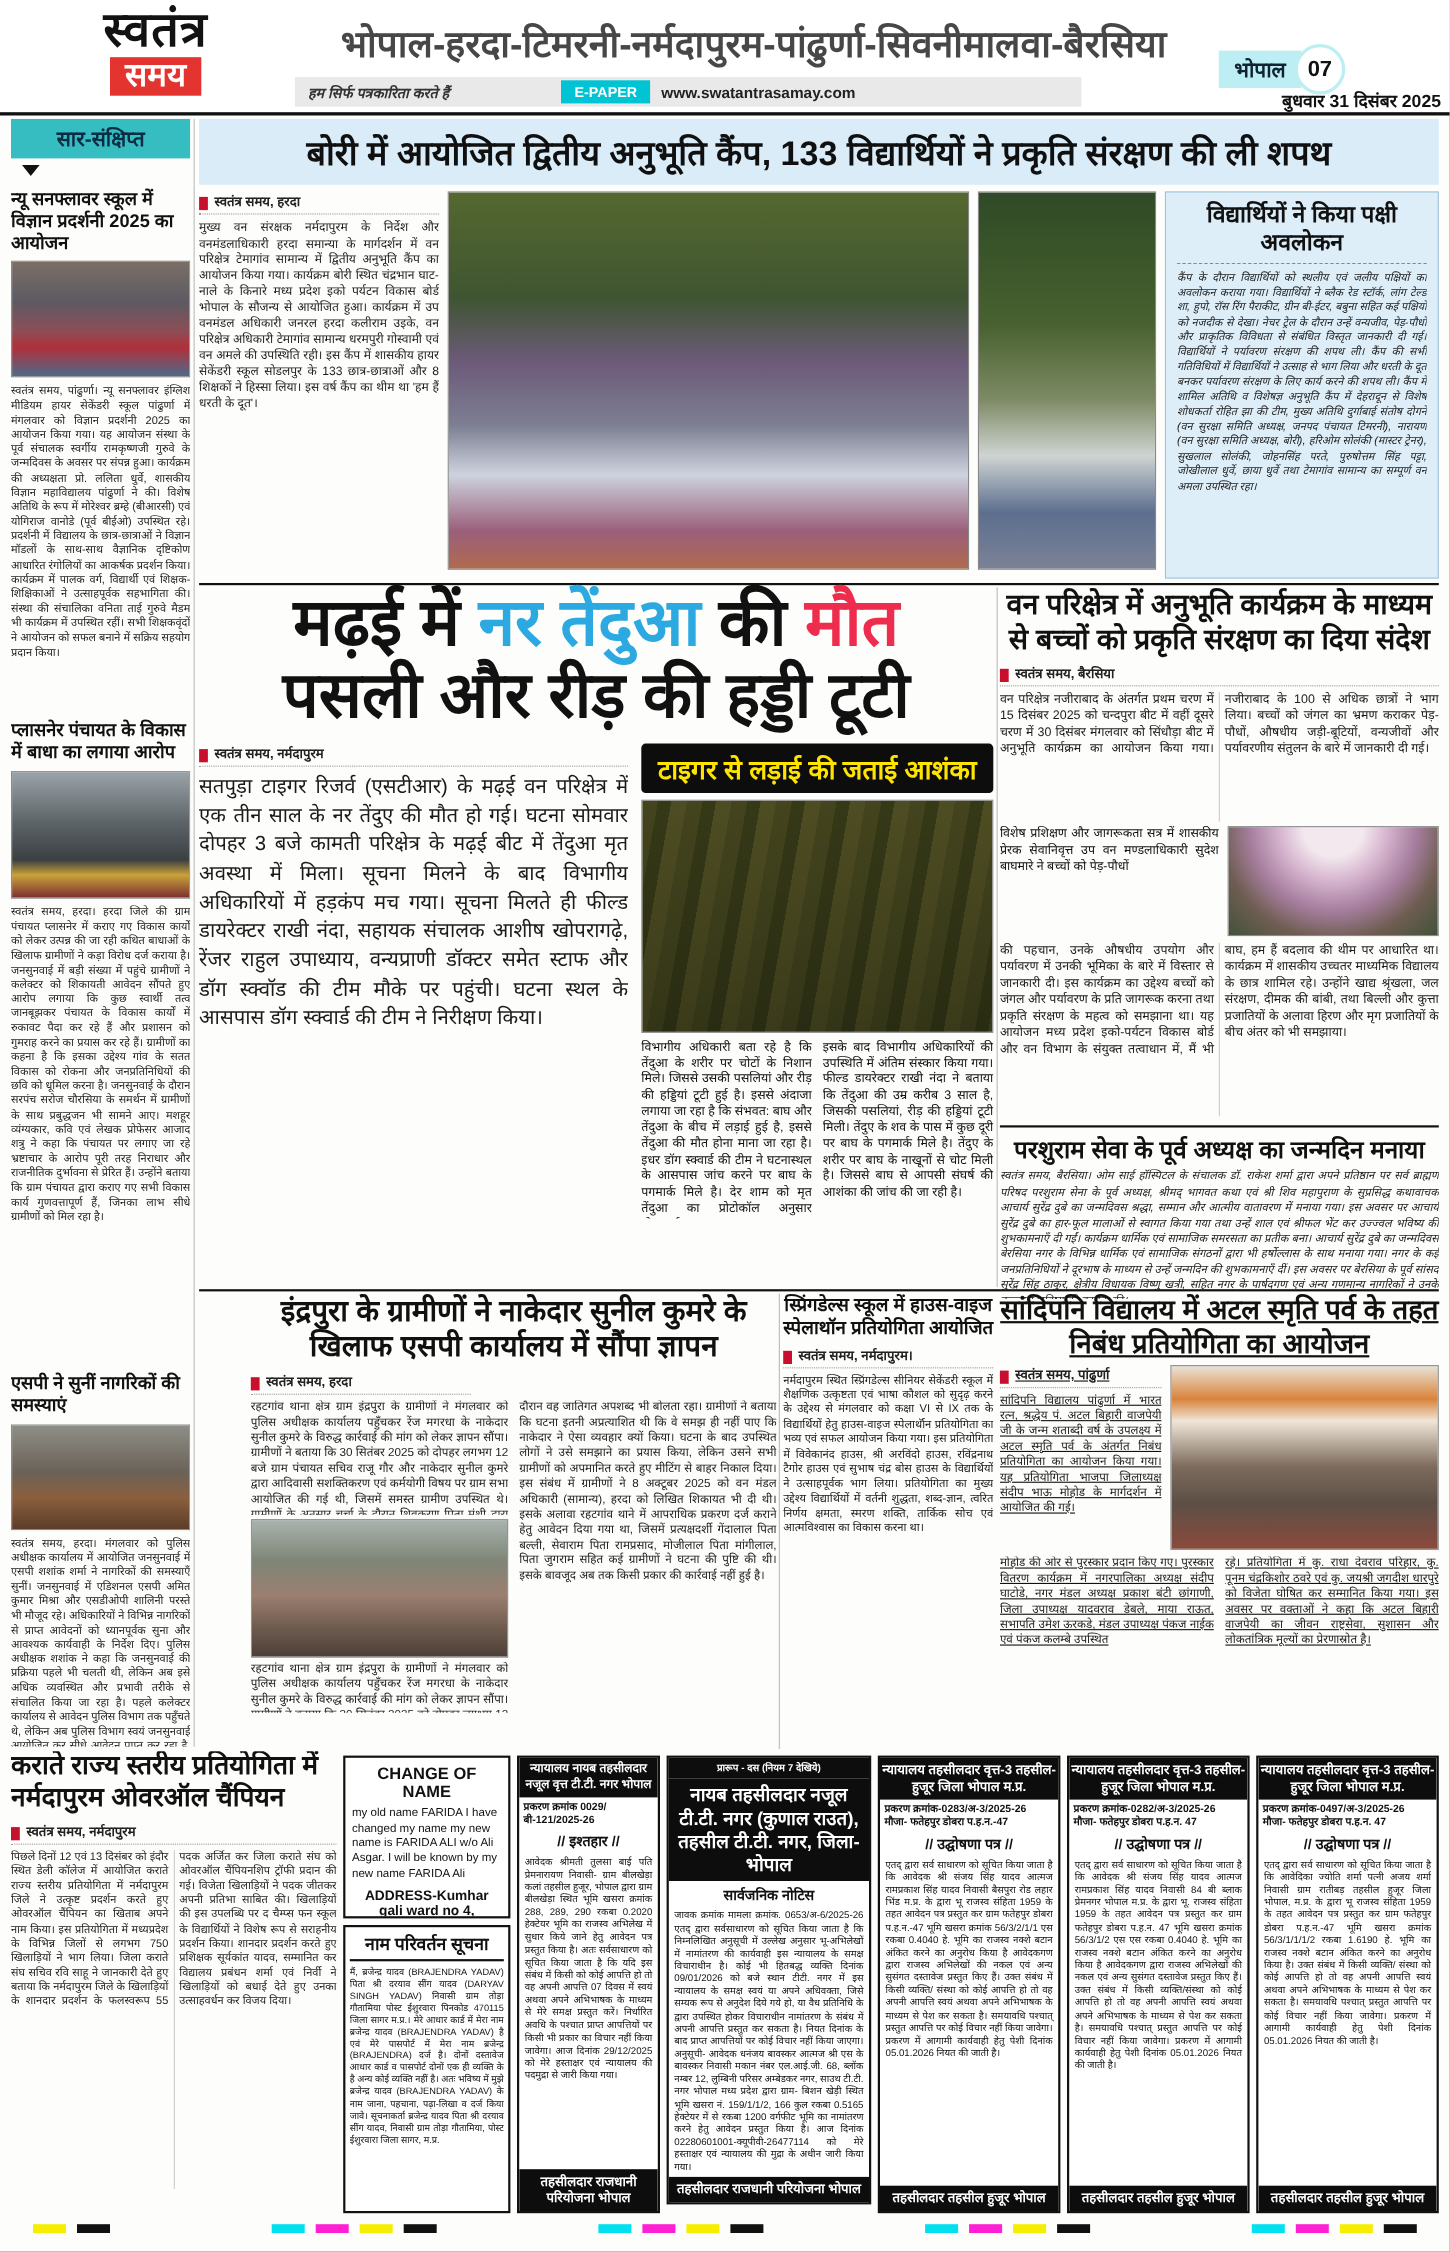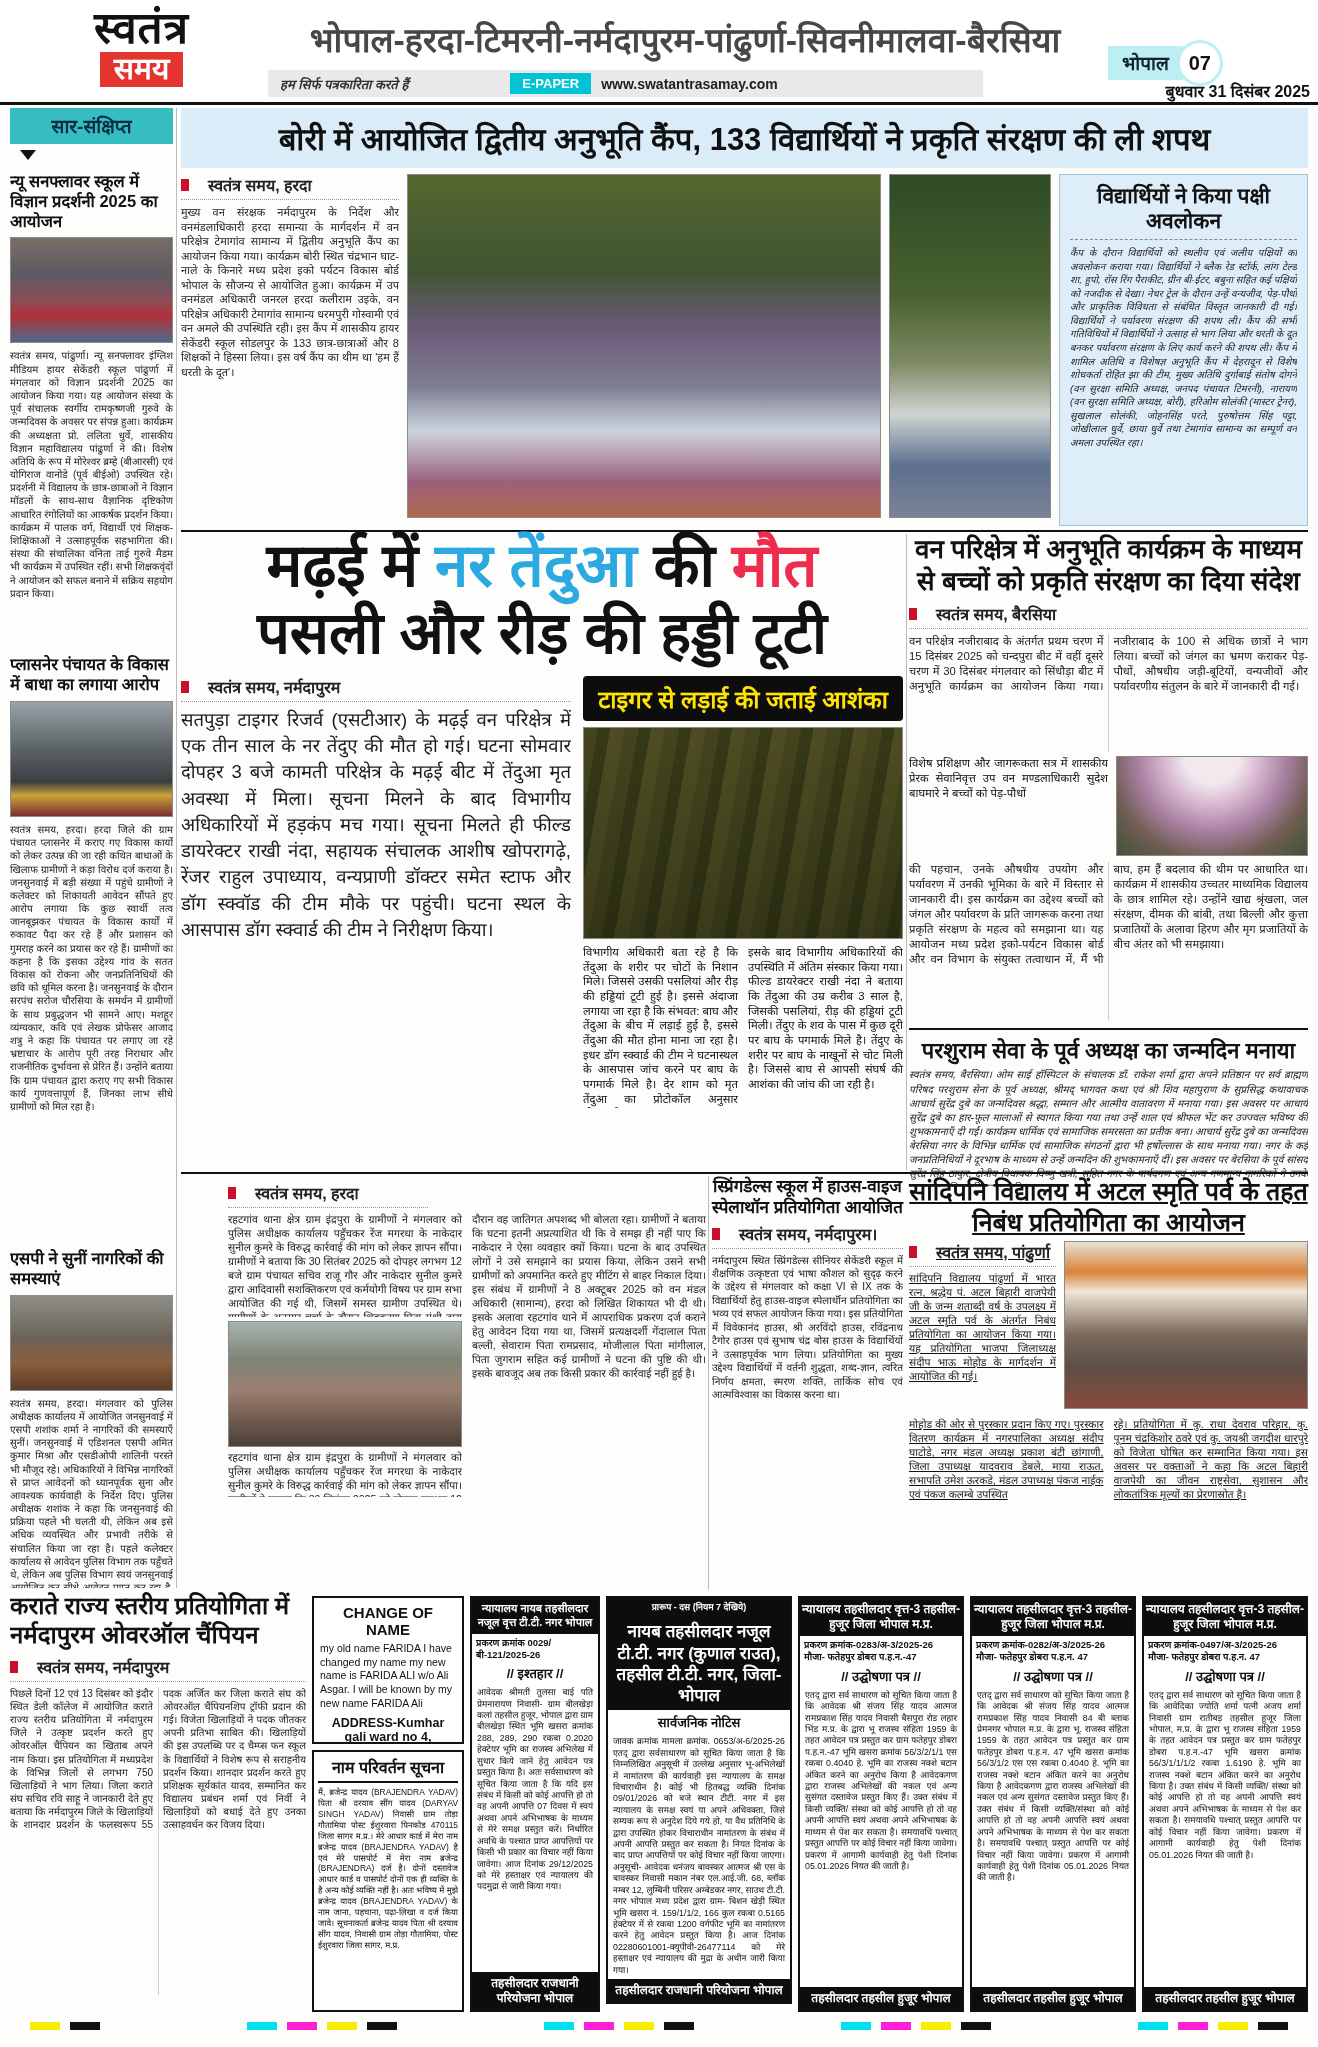--- a/index.html
+++ b/index.html
@@ -20,21 +20,21 @@
   .website{font-size:14px;color:#222;padding-left:10px;font-weight:bold;}
   .edition-wrap{left:1108px;top:40px;width:200px;height:58px;}
   .edition{display:inline-block;background:#bdeef3;color:#123;font-weight:bold;font-size:19px;
            padding:4px 14px;vertical-align:middle;}
   .pagenum{display:inline-block;width:40px;height:40px;border-radius:50%;background:#fff;
            border:3px solid #bdeef3;color:#111;font-weight:bold;font-size:20px;line-height:40px;
            text-align:center;vertical-align:middle;margin-left:-6px;}
   .date{left:1095px;top:80px;width:215px;text-align:right;font-weight:bold;font-size:16px;color:#111;}
   .mast-rule{left:0;top:102px;width:1318px;height:3px;background:#111;}
   
-  .byline{display:flex;align-items:center;gap:19px;font-weight:bold;font-size:16px;color:#222;
+  .byline{display:flex;align-items:flex-end;gap:6px;font-weight:bold;font-size:12px;color:#222;
           border-bottom:1px dotted #999;padding-bottom:3px;margin-bottom:5px;}
   .bullet{width:8px;height:12px;background:#c8102e;flex:0 0 auto;}
   .body-txt{font-size:10px;line-height:1.32;text-align:justify;color:#1c1c1c;overflow:hidden;}
   .photo{background:#b9b2a6;border:1px solid #8a8a8a;box-sizing:border-box;}
   .vrule{width:1px;background:#bbb;}
   .hrule{background:#111;}
   .cols2{column-count:2;column-gap:10px;column-rule:1px solid #ccc;}
   
   .sidebar{left:10px;top:108px;width:163px;height:1480px;display:flex;flex-direction:column;overflow:hidden;}
   .sec-head{background:#35bdc1;color:#0c2c44;font-weight:bold;font-size:19px;text-align:center;
@@ -220,20 +220,21 @@
       <div class="body-txt cols2" style="font-size:11.3px;height:158px;margin-top:6px;">की पहचान, उनके औषधीय उपयोग और पर्यावरण में उनकी भूमिका के बारे में विस्तार से जानकारी दी। इस कार्यक्रम का उद्देश्य बच्चों को जंगल और पर्यावरण के प्रति जागरूक करना तथा प्रकृति संरक्षण के महत्व को समझाना था। यह आयोजन मध्य प्रदेश इको-पर्यटन विकास बोर्ड और वन विभाग के संयुक्त तत्वाधान में, मैं भी बाघ, हम हैं बदलाव की थीम पर आधारित था। कार्यक्रम में शासकीय उच्चतर माध्यमिक विद्यालय के छात्र शामिल रहे। उन्होंने खाद्य श्रृंखला, जल संरक्षण, दीमक की बांबी, तथा बिल्ली और कुत्ता प्रजातियों के अलावा हिरण और मृग प्रजातियों के बीच अंतर को भी समझाया।</div>
     </div>
     <div class="parshuram">
       <div class="p-head">परशुराम सेवा के पूर्व अध्यक्ष का जन्मदिन मनाया</div>
       <div class="italic-txt" style="height:118px;margin-top:4px;font-size:10.2px;">स्वतंत्र समय, बैरसिया। ओम साई हॉस्पिटल के संचालक डॉ. राकेश शर्मा द्वारा अपने प्रतिष्ठान पर सर्व ब्राह्मण परिषद परशुराम सेना के पूर्व अध्यक्ष, श्रीमद् भागवत कथा एवं श्री शिव महापुराण के सुप्रसिद्ध कथावाचक आचार्य सुरेंद्र दुबे का जन्मदिवस श्रद्धा, सम्मान और आत्मीय वातावरण में मनाया गया। इस अवसर पर आचार्य सुरेंद्र दुबे का हार-फूल मालाओं से स्वागत किया गया तथा उन्हें शाल एवं श्रीफल भेंट कर उज्ज्वल भविष्य की शुभकामनाएँ दी गईं। कार्यक्रम धार्मिक एवं सामाजिक समरसता का प्रतीक बना। आचार्य सुरेंद्र दुबे का जन्मदिवस बेरसिया नगर के विभिन्न धार्मिक एवं सामाजिक संगठनों द्वारा भी हर्षोल्लास के साथ मनाया गया। नगर के कई जनप्रतिनिधियों ने दूरभाष के माध्यम से उन्हें जन्मदिन की शुभकामनाएँ दीं। इस अवसर पर बेरसिया के पूर्व सांसद सुरेंद्र सिंह ठाकुर, क्षेत्रीय विधायक विष्णु खत्री, सहित नगर के पार्षदगण एवं अन्य गणमान्य नागरिकों ने उनके उज्ज्वल भविष्य की कामना की।</div>
     </div>
   </div>
   <div class="abs hrule" style="left:181px;top:1172px;width:1127px;height:2px;"></div>
 
   <div class="abs indrapura">
+    <div class="ind-head">इंद्रपुरा के ग्रामीणों ने नाकेदार सुनील कुमरे के खिलाफ एसपी कार्यालय में सौंपा ज्ञापन</div>
     <div class="byline" style="margin-top:6px;width:200px;">
       <span class="bullet"></span>
       <span>स्वतंत्र समय, हरदा</span>
     </div>
     <div style="display:flex;gap:10px;height:292px;overflow:hidden;">
       <div style="width:50%;">
         <div class="body-txt" style="font-size:10.6px;height:104px;">रहटगांव थाना क्षेत्र ग्राम इंद्रपुरा के ग्रामीणों ने मंगलवार को पुलिस अधीक्षक कार्यालय पहुँचकर रेंज मगरधा के नाकेदार सुनील कुमरे के विरुद्ध कार्रवाई की मांग को लेकर ज्ञापन सौंपा। ग्रामीणों ने बताया कि 30 सितंबर 2025 को दोपहर लगभग 12 बजे ग्राम पंचायत सचिव राजू गौर और नाकेदार सुनील कुमरे द्वारा आदिवासी सशक्तिकरण एवं कर्मयोगी विषय पर ग्राम सभा आयोजित की गई थी, जिसमें समस्त ग्रामीण उपस्थित थे। ग्रामीणों के अनुसार चर्चा के दौरान शिवकरण पिता मुंशी द्वारा फसल मुआवजा से संबंधित प्रश्न पूछे जाने पर नाकेदार सुनील कुमरे अचानक नाराज हो गया और गाली-गलौज करते हुए शिवकरण के साथ मारपीट कर दी। इस</div>
         <div class="photo ind-photo" style="background:linear-gradient(180deg,#a9b3ae 0%,#7e8577 30%,#9b7f70 55%,#6d5a4d 80%,#4c4038 100%);"></div>
         <div class="body-txt" style="font-size:10.6px;height:46px;">रहटगांव थाना क्षेत्र ग्राम इंद्रपुरा के ग्रामीणों ने मंगलवार को पुलिस अधीक्षक कार्यालय पहुँचकर रेंज मगरधा के नाकेदार सुनील कुमरे के विरुद्ध कार्रवाई की मांग को लेकर ज्ञापन सौंपा। ग्रामीणों ने बताया कि 30 सितंबर 2025 को दोपहर लगभग 12 बजे ग्राम पंचायत सचिव राजू गौर और नाकेदार सुनील कुमरे द्वारा आदिवासी सशक्तिकरण एवं कर्मयोगी विषय पर ग्राम सभा आयोजित की गई थी, जिसमें समस्त ग्रामीण उपस्थित थे। ग्रामीणों के अनुसार चर्चा के दौरान शिवकरण पिता मुंशी द्वारा फसल मुआवजा से संबंधित प्रश्न पूछे जाने पर नाकेदार सुनील कुमरे अचानक नाराज हो गया और गाली-गलौज करते हुए शिवकरण के साथ मारपीट कर दी। इस</div>
       </div>

